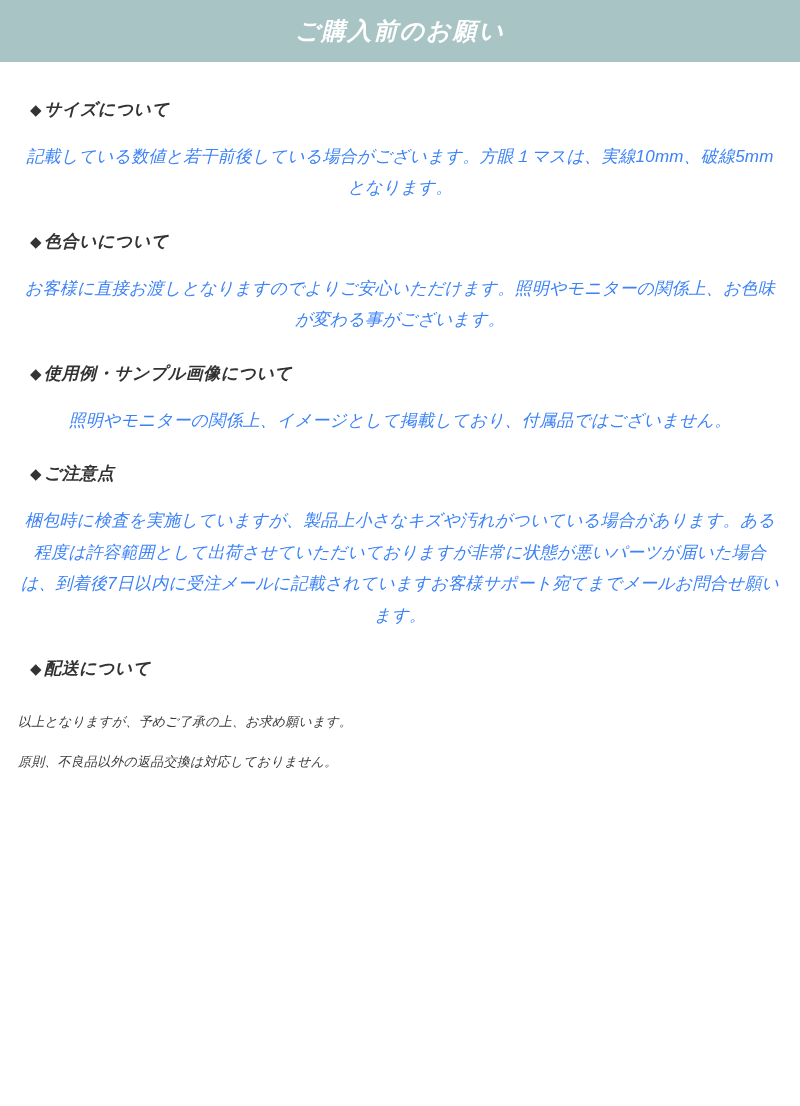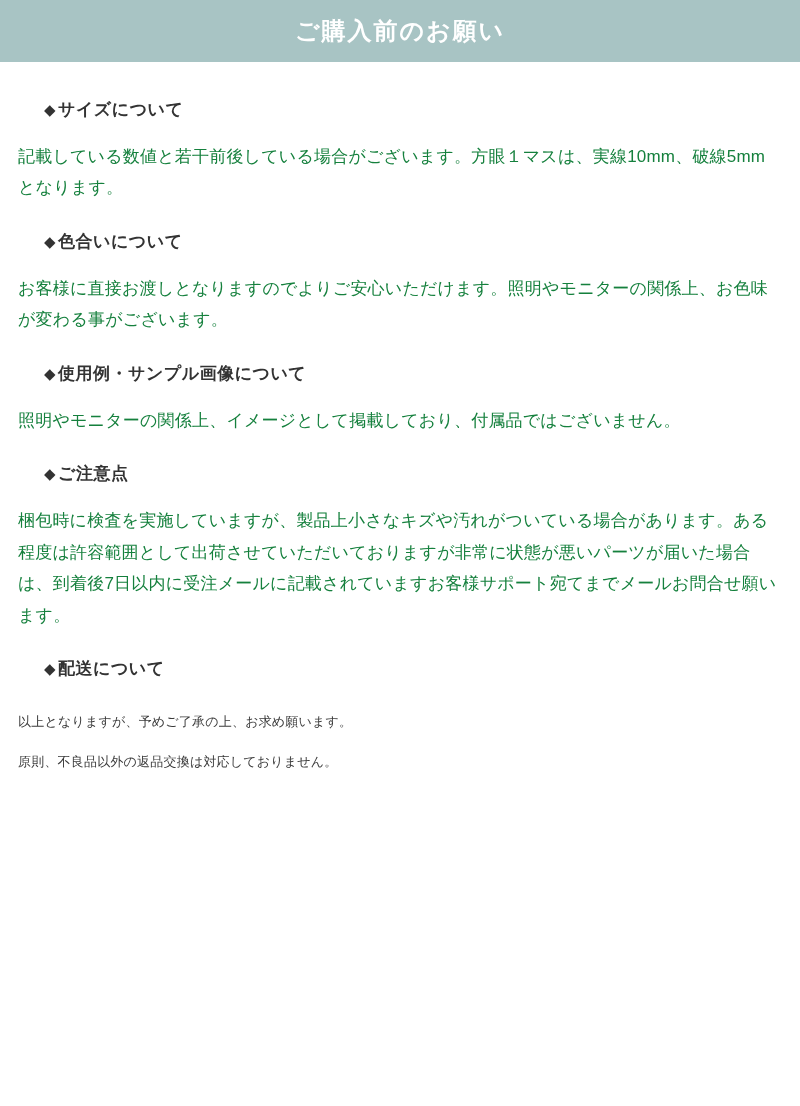--- a/index.html
+++ b/index.html
@@ -11,20 +11,21 @@
     min-height: 1106px;
     background: #ffffff;
     font-family: "Liberation Sans", "DejaVu Sans", sans-serif;
     color: #333333;
     -webkit-font-smoothing: antialiased;
   }
   .page {
     width: 800px;
     position: relative;
     box-sizing: border-box;
+    font-style: italic;
   }
   .header-bar {
     background: #a8c4c4;
     height: 62px;
     display: flex;
     align-items: center;
     justify-content: center;
     width: 100%;
     box-sizing: border-box;
   }
@@ -39,34 +40,35 @@
     padding: 22px 18px 20px 18px;
     box-sizing: border-box;
   }
   .section {
     margin-bottom: 4px;
   }
   .section-heading {
     font-size: 17px;
     font-weight: bold;
     color: #333333;
-    margin: 14px 0 20px 26px;
+    margin: 14px 0 20px 12px;
     letter-spacing: 0.5px;
   }
   .section-heading .diamond {
     font-size: 15px;
     margin-right: 2px;
   }
   .section-body {
     font-size: 17px;
     line-height: 1.85;
-    color: #15803d;
+    color: #3b82f6;
     margin: 0 0 26px 0;
     letter-spacing: 0.2px;
     white-space: pre-wrap;
+    text-align: center;
   }
   .closing {
     font-size: 13px;
     line-height: 1.85;
     color: #3a3a3a;
     margin: 30px 0 0 0;
     white-space: pre-wrap;
     letter-spacing: 0.2px;
   }
   .closing + .closing {

